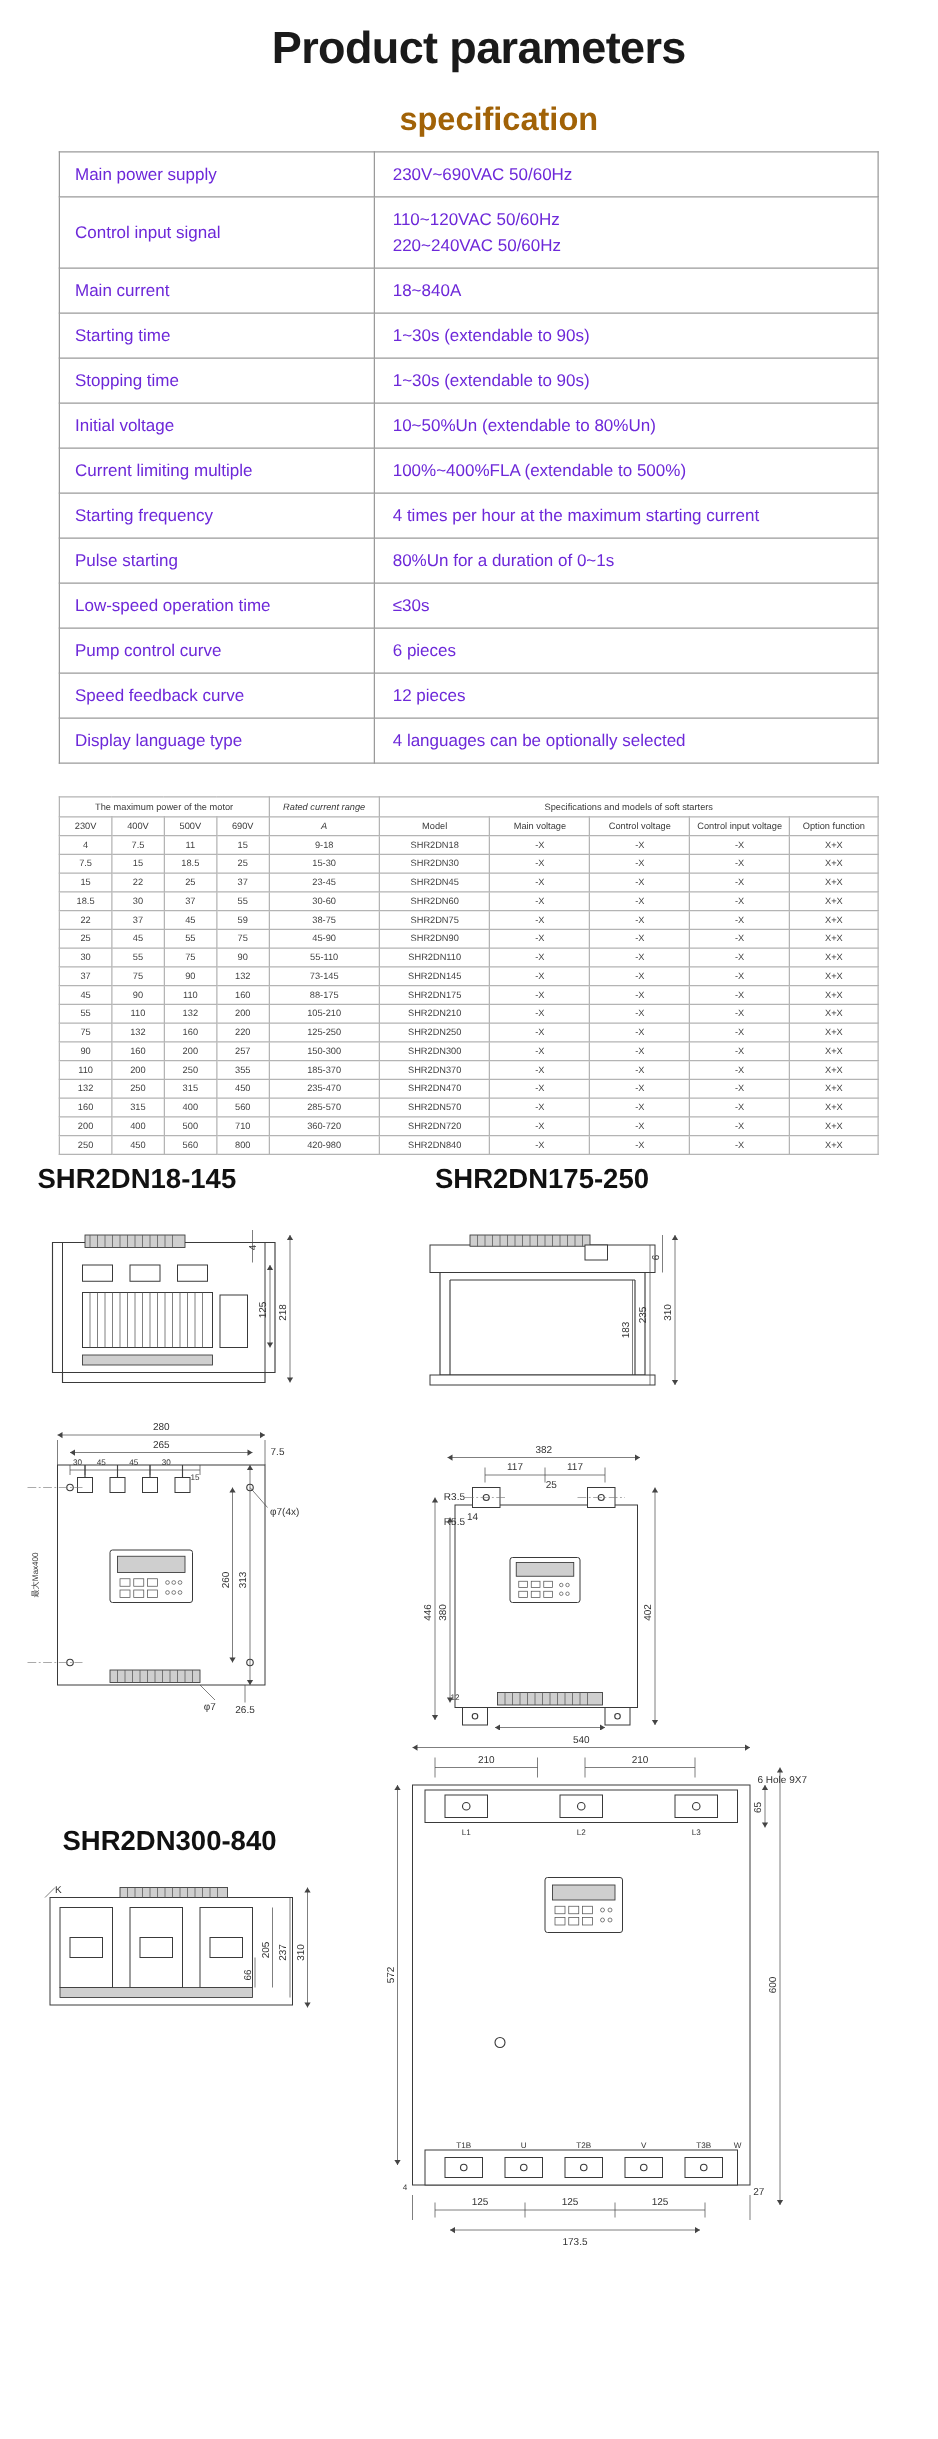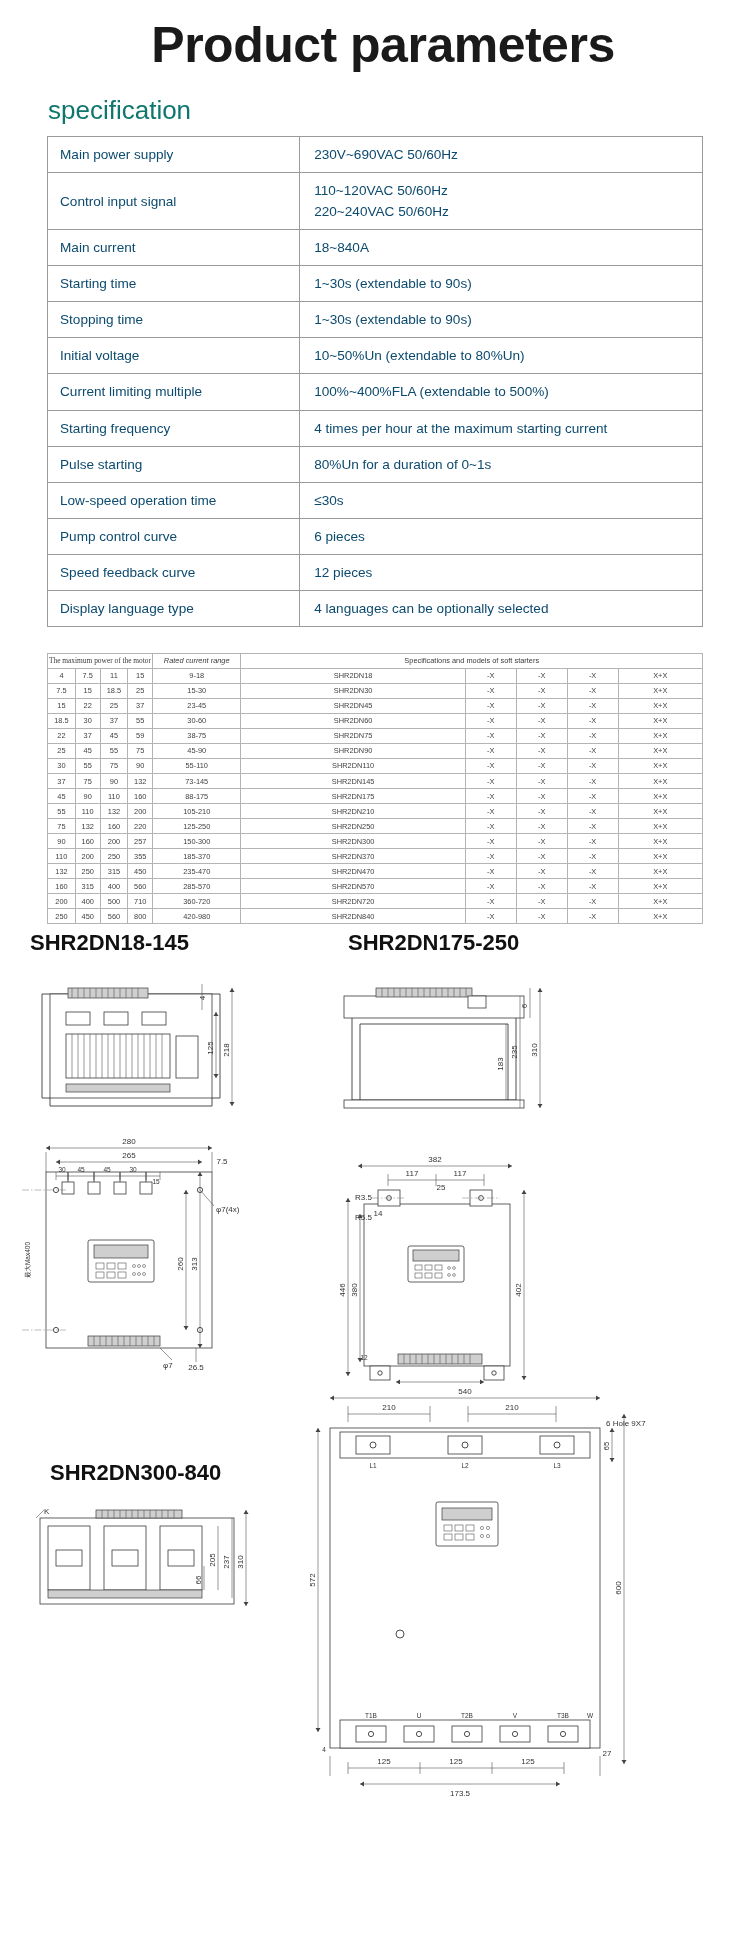--- a/index.html
+++ b/index.html
@@ -9,42 +9,43 @@
     background: #ffffff;
     font-family: "Liberation Sans", sans-serif;
     color: #2b2b2b;
     -webkit-font-smoothing: antialiased;
   }
   .page { width: 750px; min-height: 1951px; position: relative; padding: 0; }
 
   
   .title {
     text-align: center;
-    font-size: 50px;
+    font-size: 36px;
     font-weight: bold;
     letter-spacing: -0.5px;
     color: #1a1a1a;
     padding-top: 18px;
     line-height: 1.1;
     padding-left: 16px;
   }
   .subtitle {
     font-size: 26px;
-    color: #0f766e;
+    color: #a16207;
     padding: 22px 0 10px 48px;
-    font-weight: normal;
+    font-weight: bold;
+    text-align: center;
   }
 
   
   .spec-wrap { padding: 0 47px 0 47px; }
   table.spec {
     width: 100%;
     border-collapse: collapse;
     font-size: 13.6px;
-    color: #0c4a6e;
+    color: #6d28d9;
   }
   table.spec td {
     border: 1px solid #9a9a9a;
     padding: 7px 10px 7px 12px;
     vertical-align: middle;
     line-height: 1.55;
   }
   table.spec td.k { width: 38.5%; }
   table.spec td.v { width: 61.5%; padding-left: 14px; }
   .sub-line { display: block; }
@@ -65,21 +66,21 @@
     text-align: center;
   }
   table.model th, table.model td {
     border: 1px solid #b4b4b4;
     padding: 2.4px 1px;
     font-weight: normal;
     line-height: 1.25;
     white-space: nowrap;
   }
   table.model th { color: #3a3a3a; }
-  .col-kw { width: 6.4%; font-family: Liberation Serif, serif; }
+  .col-kw { width: 6.4%; }
   .col-a  { width: 13.5%; font-style: italic; }
   .col-mo { width: 13.5%; }
   .col-v  { width: 12.2%; }
   .col-of { width: 11.0%; }
   .dwg-section { position: relative; }
   .canvas-holder { position: relative; width: 750px; }
   svg.dwg { display: block; }
 </style>
 </head>
 <body>
@@ -176,20 +177,32 @@
   </div>
 
   <div class="model-wrap">
     <table class="model">
       <thead>
         <tr>
           <th class="col-kw" colspan="4">The maximum power of the motor</th>
           <th class="col-a">Rated current range</th>
           <th colspan="5">Specifications and models of soft starters</th>
         </tr>
+        <tr id="model-col-row">
+            <th class="col-kw">230V</th>
+            <th class="col-kw">400V</th>
+            <th class="col-kw">500V</th>
+            <th class="col-kw">690V</th>
+            <th class="col-a">A</th>
+            <th class="col-mo">Model</th>
+            <th class="col-v">Main voltage</th>
+            <th class="col-v">Control voltage</th>
+            <th class="col-v">Control input voltage</th>
+            <th class="col-of">Option function</th>
+          </tr>
       </thead>
       <tbody id="model-body">
           <tr>
             <td>4</td>
             <td>7.5</td>
             <td>11</td>
             <td>15</td>
             <td>9-18</td>
             <td>SHR2DN18</td>
             <td>-X</td>

